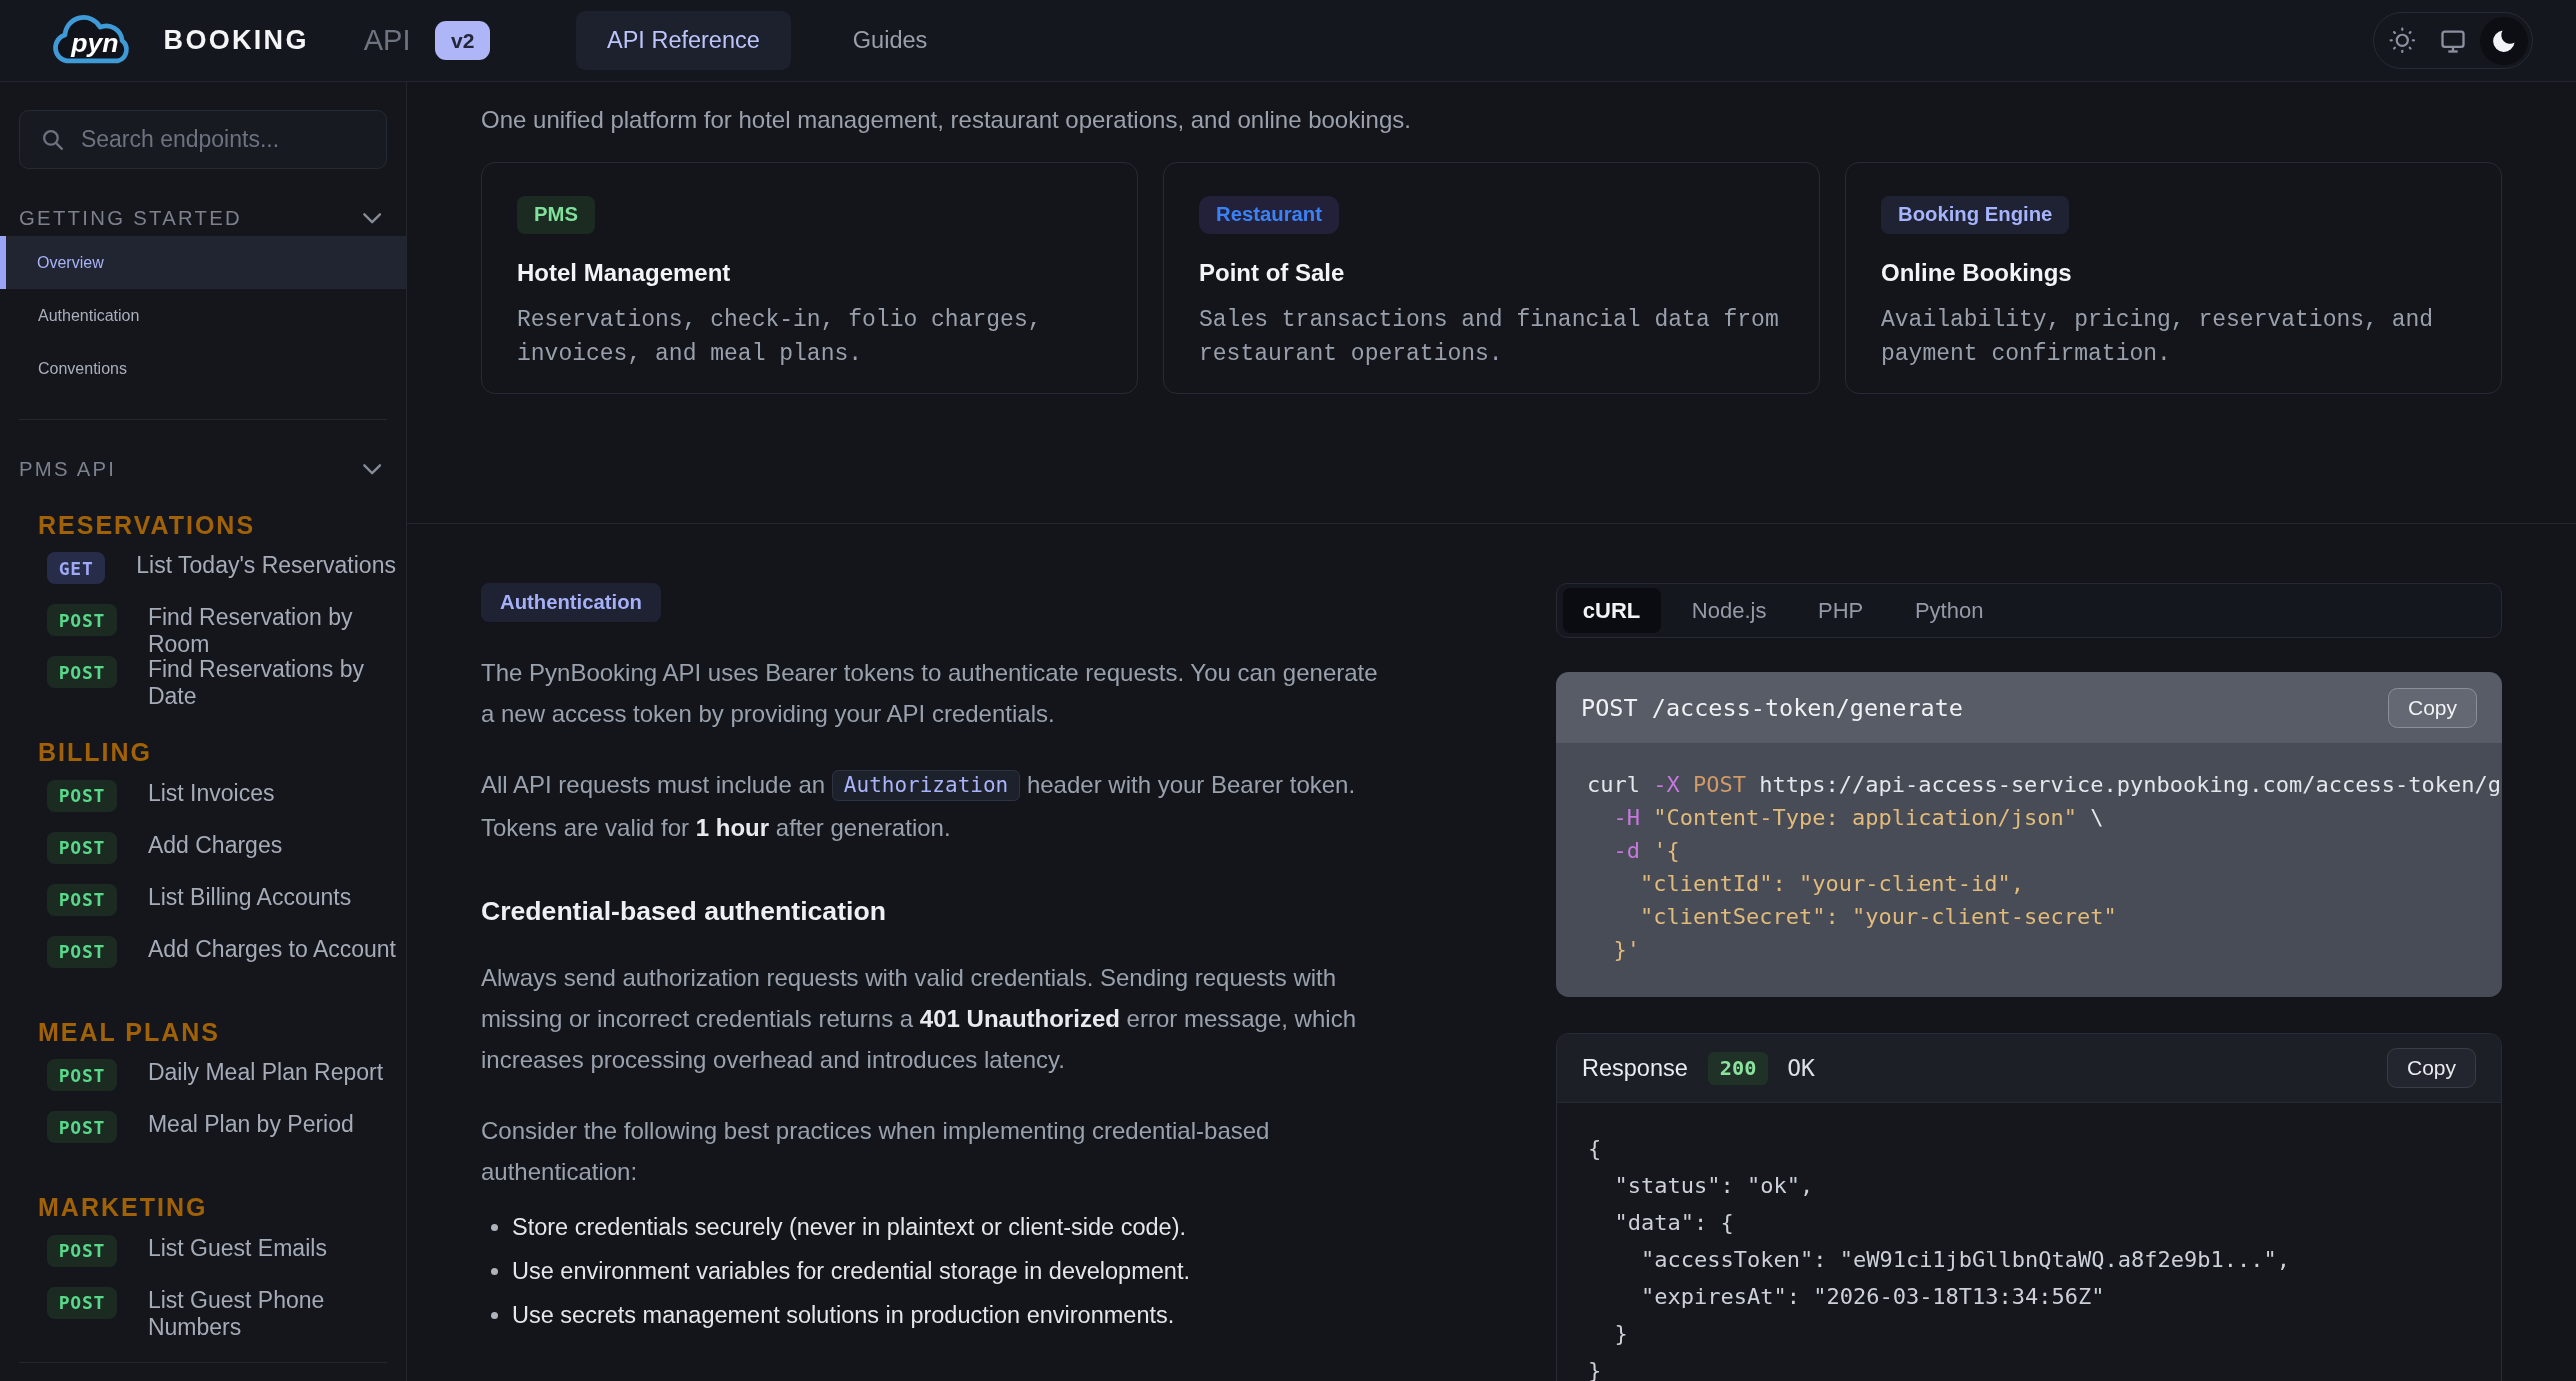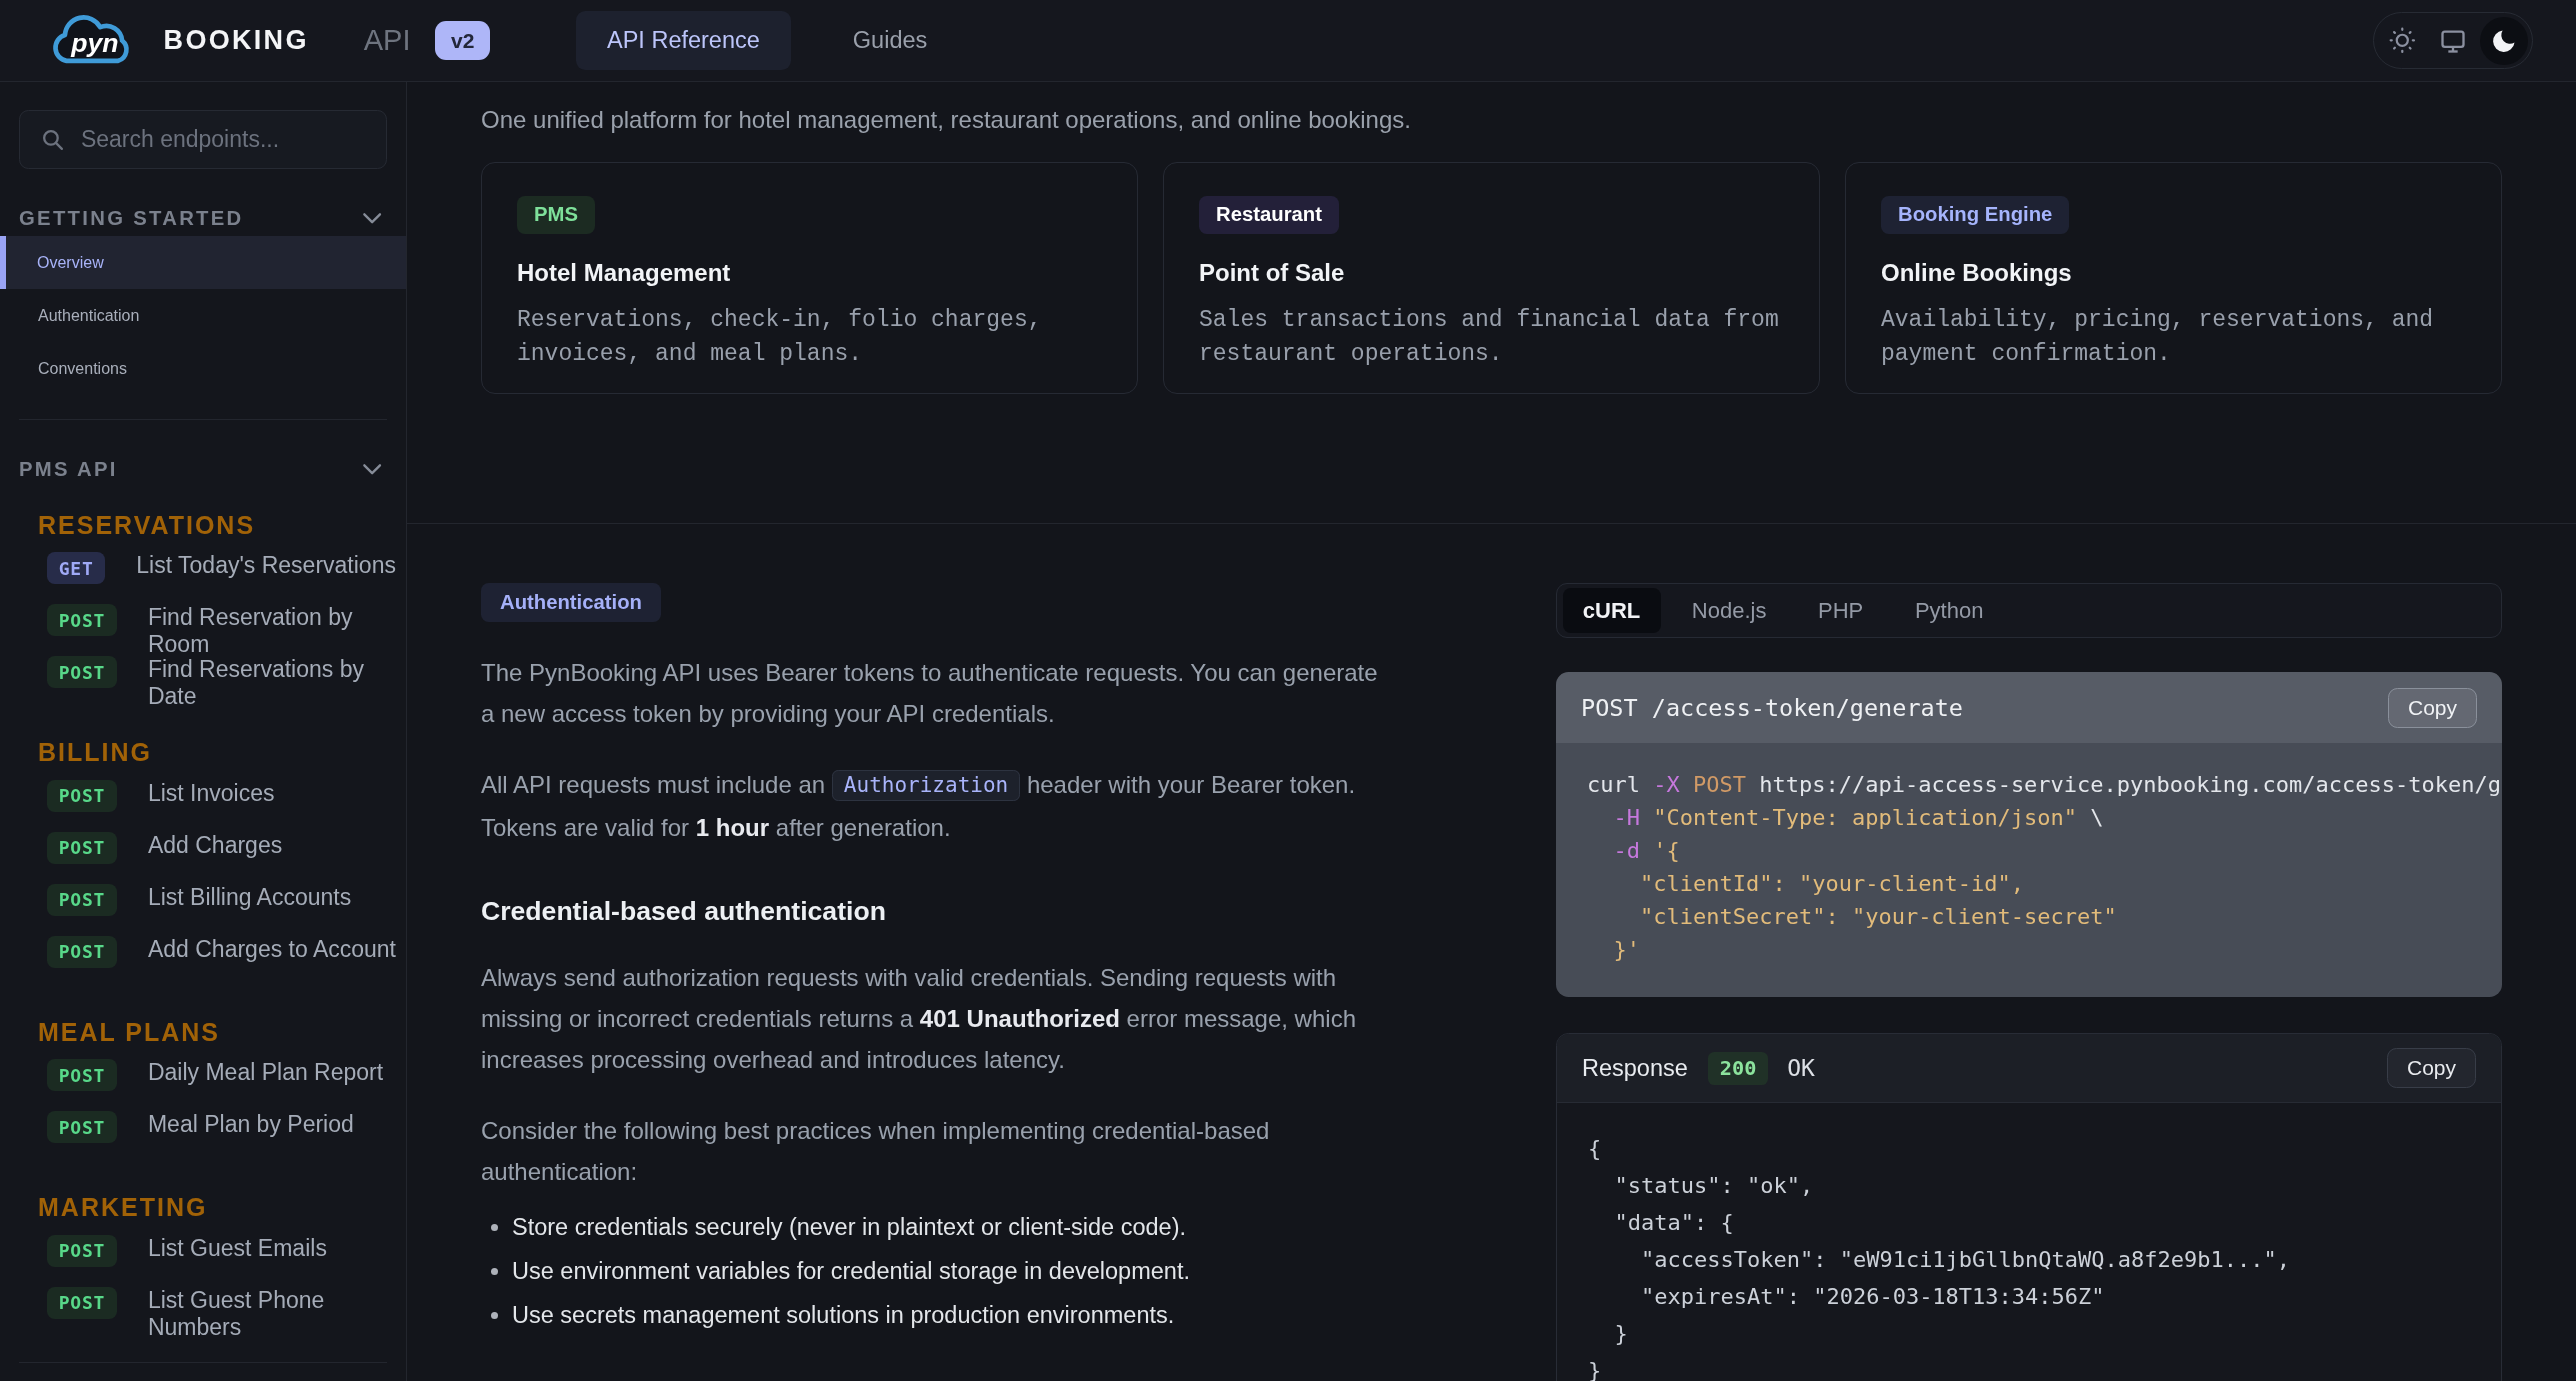--- a/index.html
+++ b/index.html
@@ -29,21 +29,21 @@
 
   
   .sidebar { position:absolute; left:0; top:82px; width:407px; height:1299px;
              background:#14161c; border-right:1.6px solid #23262e; padding-top:28px;
              overflow:hidden; }
   .search { margin:0 19px; height:59px; background:#171a21; border:1.6px solid #262a33;
             border-radius:9.4px; display:flex; align-items:center; gap:15.6px; padding:0 20.3px; }
   .search-ph { color:#6c727e; font-size:23px; }
   .section-head { display:flex; justify-content:space-between; align-items:center;
                   margin:38px 23.5px 6.3px 19px; cursor:pointer; }
-  .section-title { color:#7b818d; font-size:20.3px; font-weight:700; letter-spacing:2.3px; }
+  .section-title { color:#7b818d; font-size:20.3px; font-weight:400; letter-spacing:2.3px; }
   .side-link { height:53px; display:flex; align-items:center; padding-left:38px;
                font-size:16px; color:#a9afbb; cursor:pointer; }
   .side-link.active { background:#212431; color:#a8b3f8;
                       border-left:6.3px solid #9aa4f5; padding-left:31px; }
   .side-divider { border-top:1.6px solid #23262e; margin:23.5px 19px; }
   .group-title { margin:30px 0 12.5px 38px; font-size:25px; font-weight:700;
                  letter-spacing:2px; color:#a16207; }
   .endpoint { height:52px; display:flex; align-items:flex-start; gap:31px;
               padding-left:47px; cursor:pointer; }
   .method { font-size:18px; font-weight:700; padding:5.5px 11.7px; border-radius:7.8px;
@@ -55,21 +55,21 @@
   
   .main { position:absolute; left:407px; top:82px; width:2169px; height:1299px; }
   .hero { padding:23.5px 74px 0 74px; height:441px; position:relative; }
   .tagline { color:#9aa1ac; font-size:24px; }
   .cards { display:flex; gap:25px; margin-top:28px; }
   .card { flex:1; border:1.6px solid #262a34; border-radius:14px; padding:33px 35px;
           height:232px; }
   .card-badge { display:inline-block; font-size:20.3px; font-weight:600;
                 padding:7.8px 17px; border-radius:7.8px; }
   .badge-green  { color:#7ee09a; background:#1c2b22;border-radius:8px; }
-  .badge-purple { color:#ffffff; background:#232039; }
+  .badge-purple { color:#3b82f6; background:#232039;border-radius:11px; }
   .badge-blue   { color:#a5b4fc; background:#1e2233; }
   .card-title { color:#f2f4f7; font-size:24px; font-weight:700; margin-top:25px; }
   .card-desc  { color:#99a0ac; font-size:23px; line-height:34px; margin-top:15.6px;font-family:Liberation Mono, monospace; }
   .main-divider { border-top:1.6px solid #23262e; }
 
   .article { display:flex; padding:59px 74px 0 74px; gap:74px; }
   .col-left { width:1001px; flex:none; }
   .col-right { flex:1; min-width:0; }
 
   .auth-badge { display:inline-block; color:#a5b0f8; background:#1e2233;

